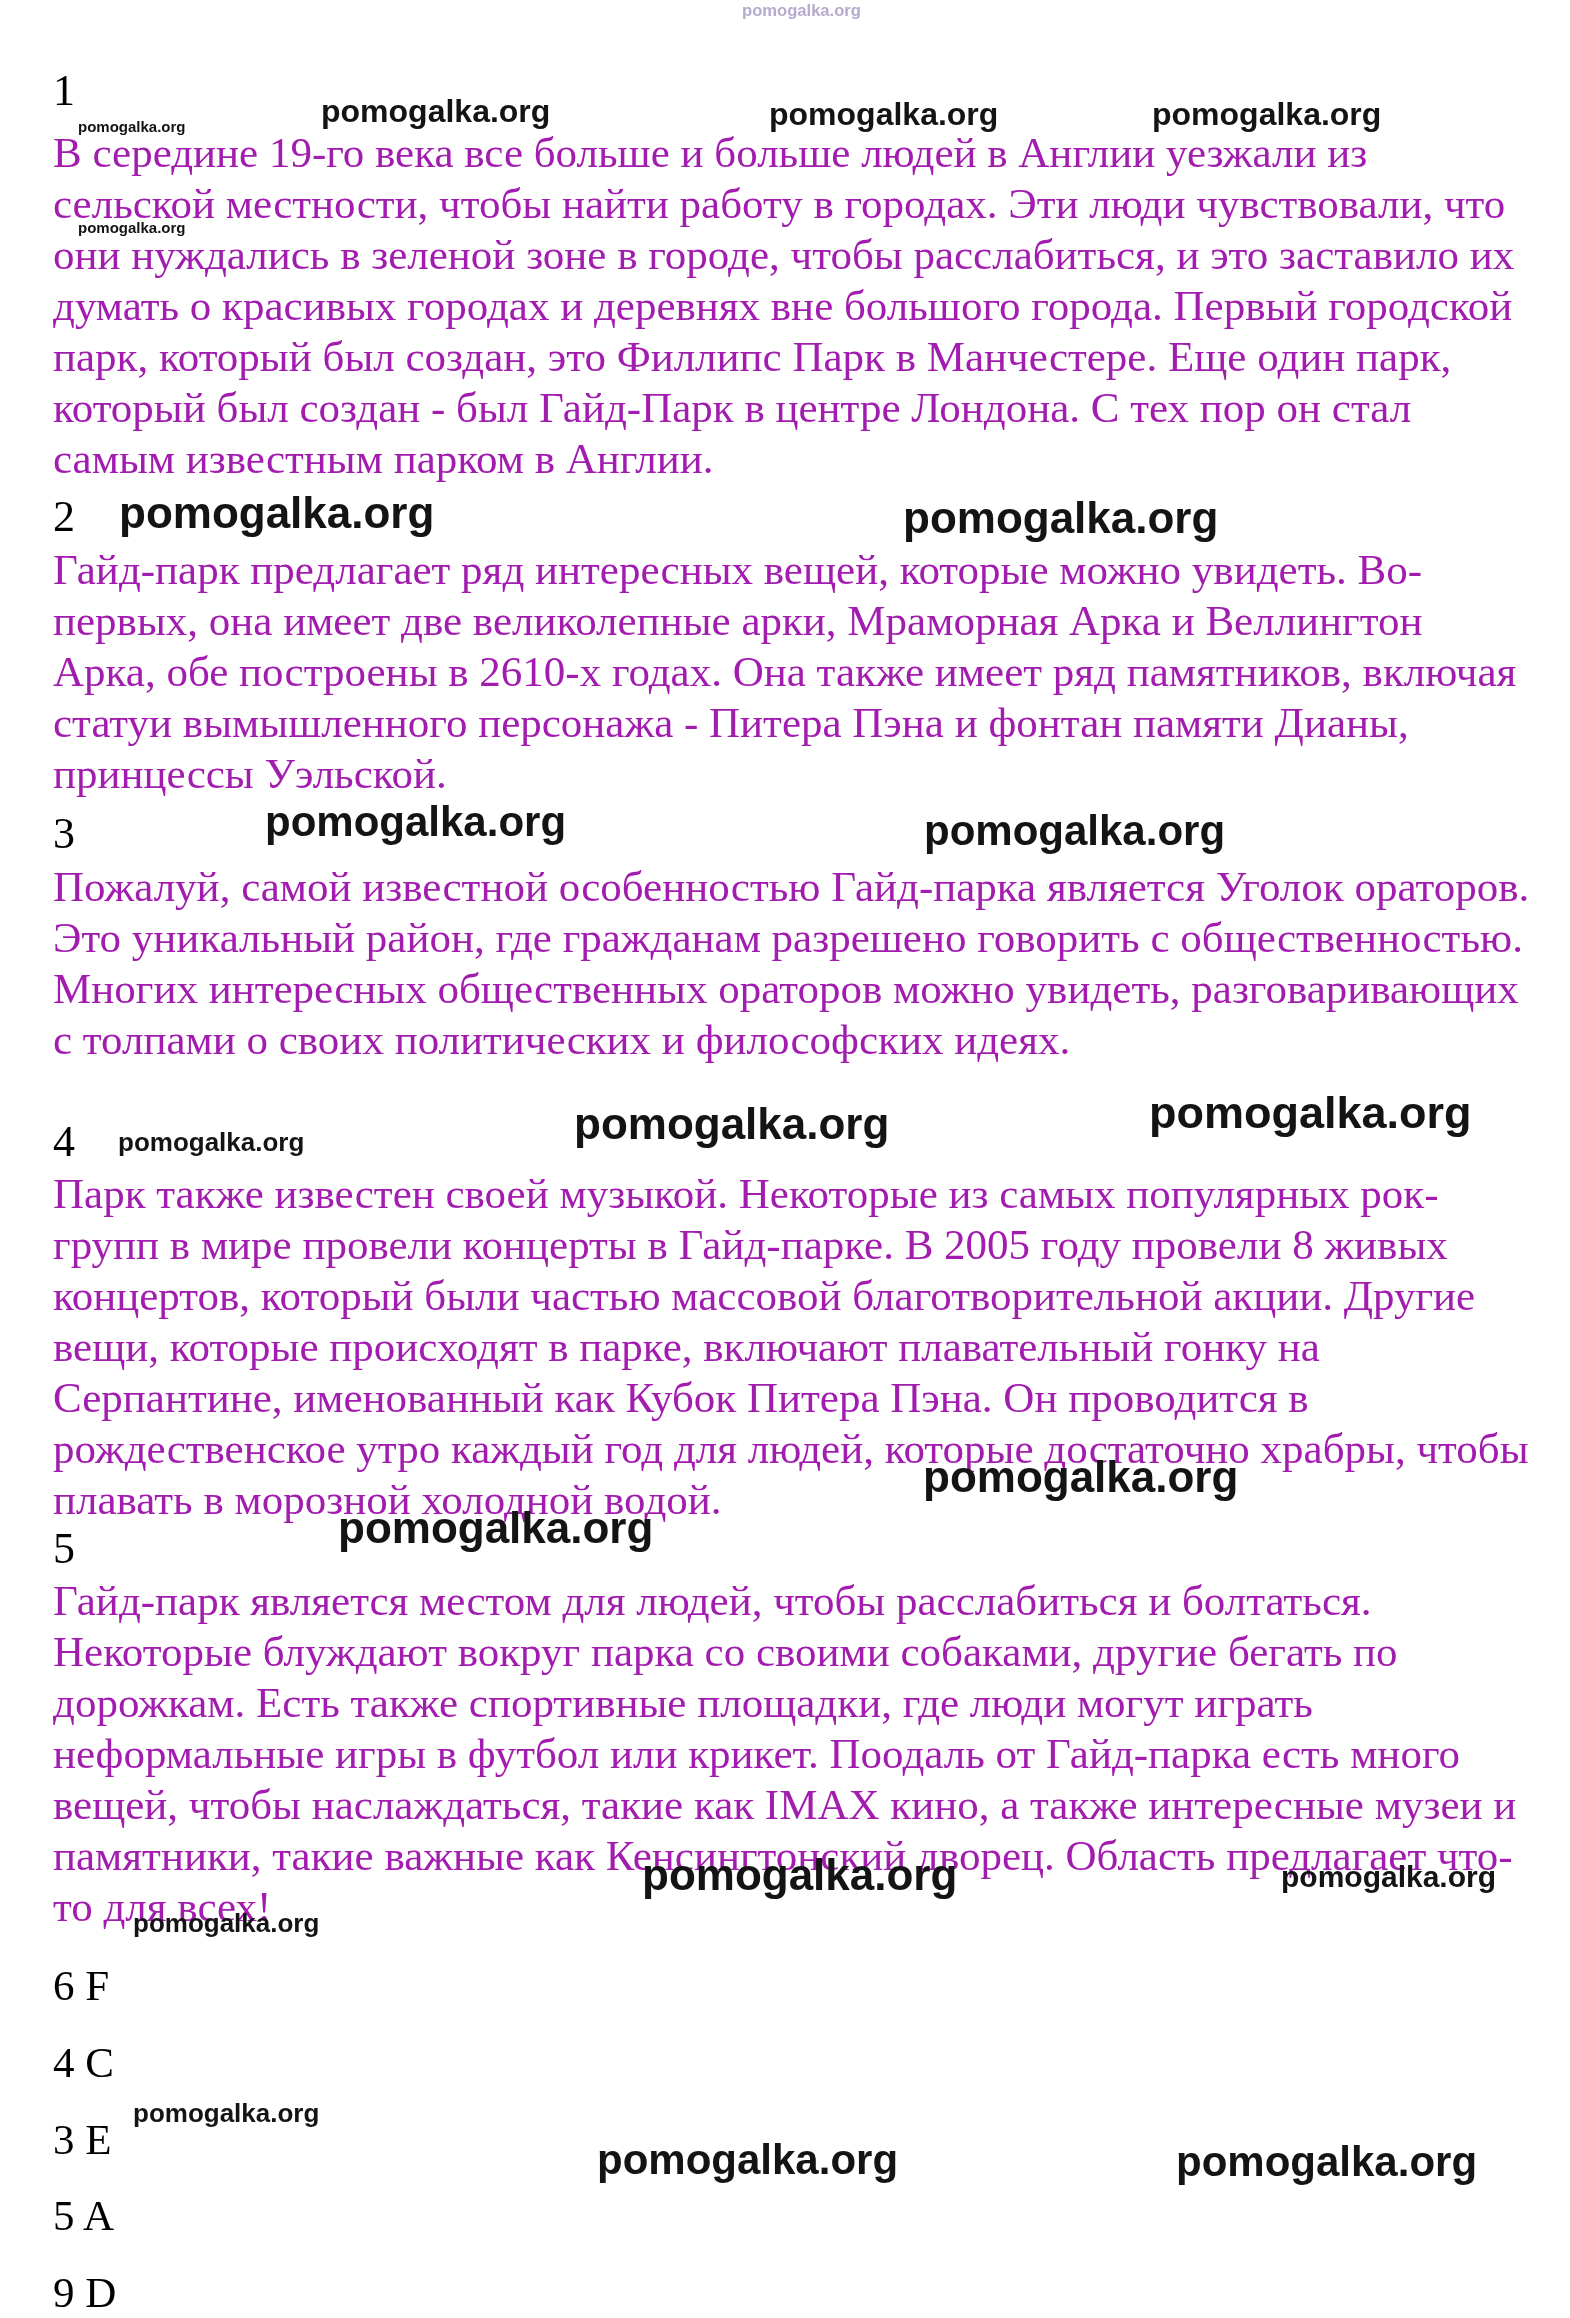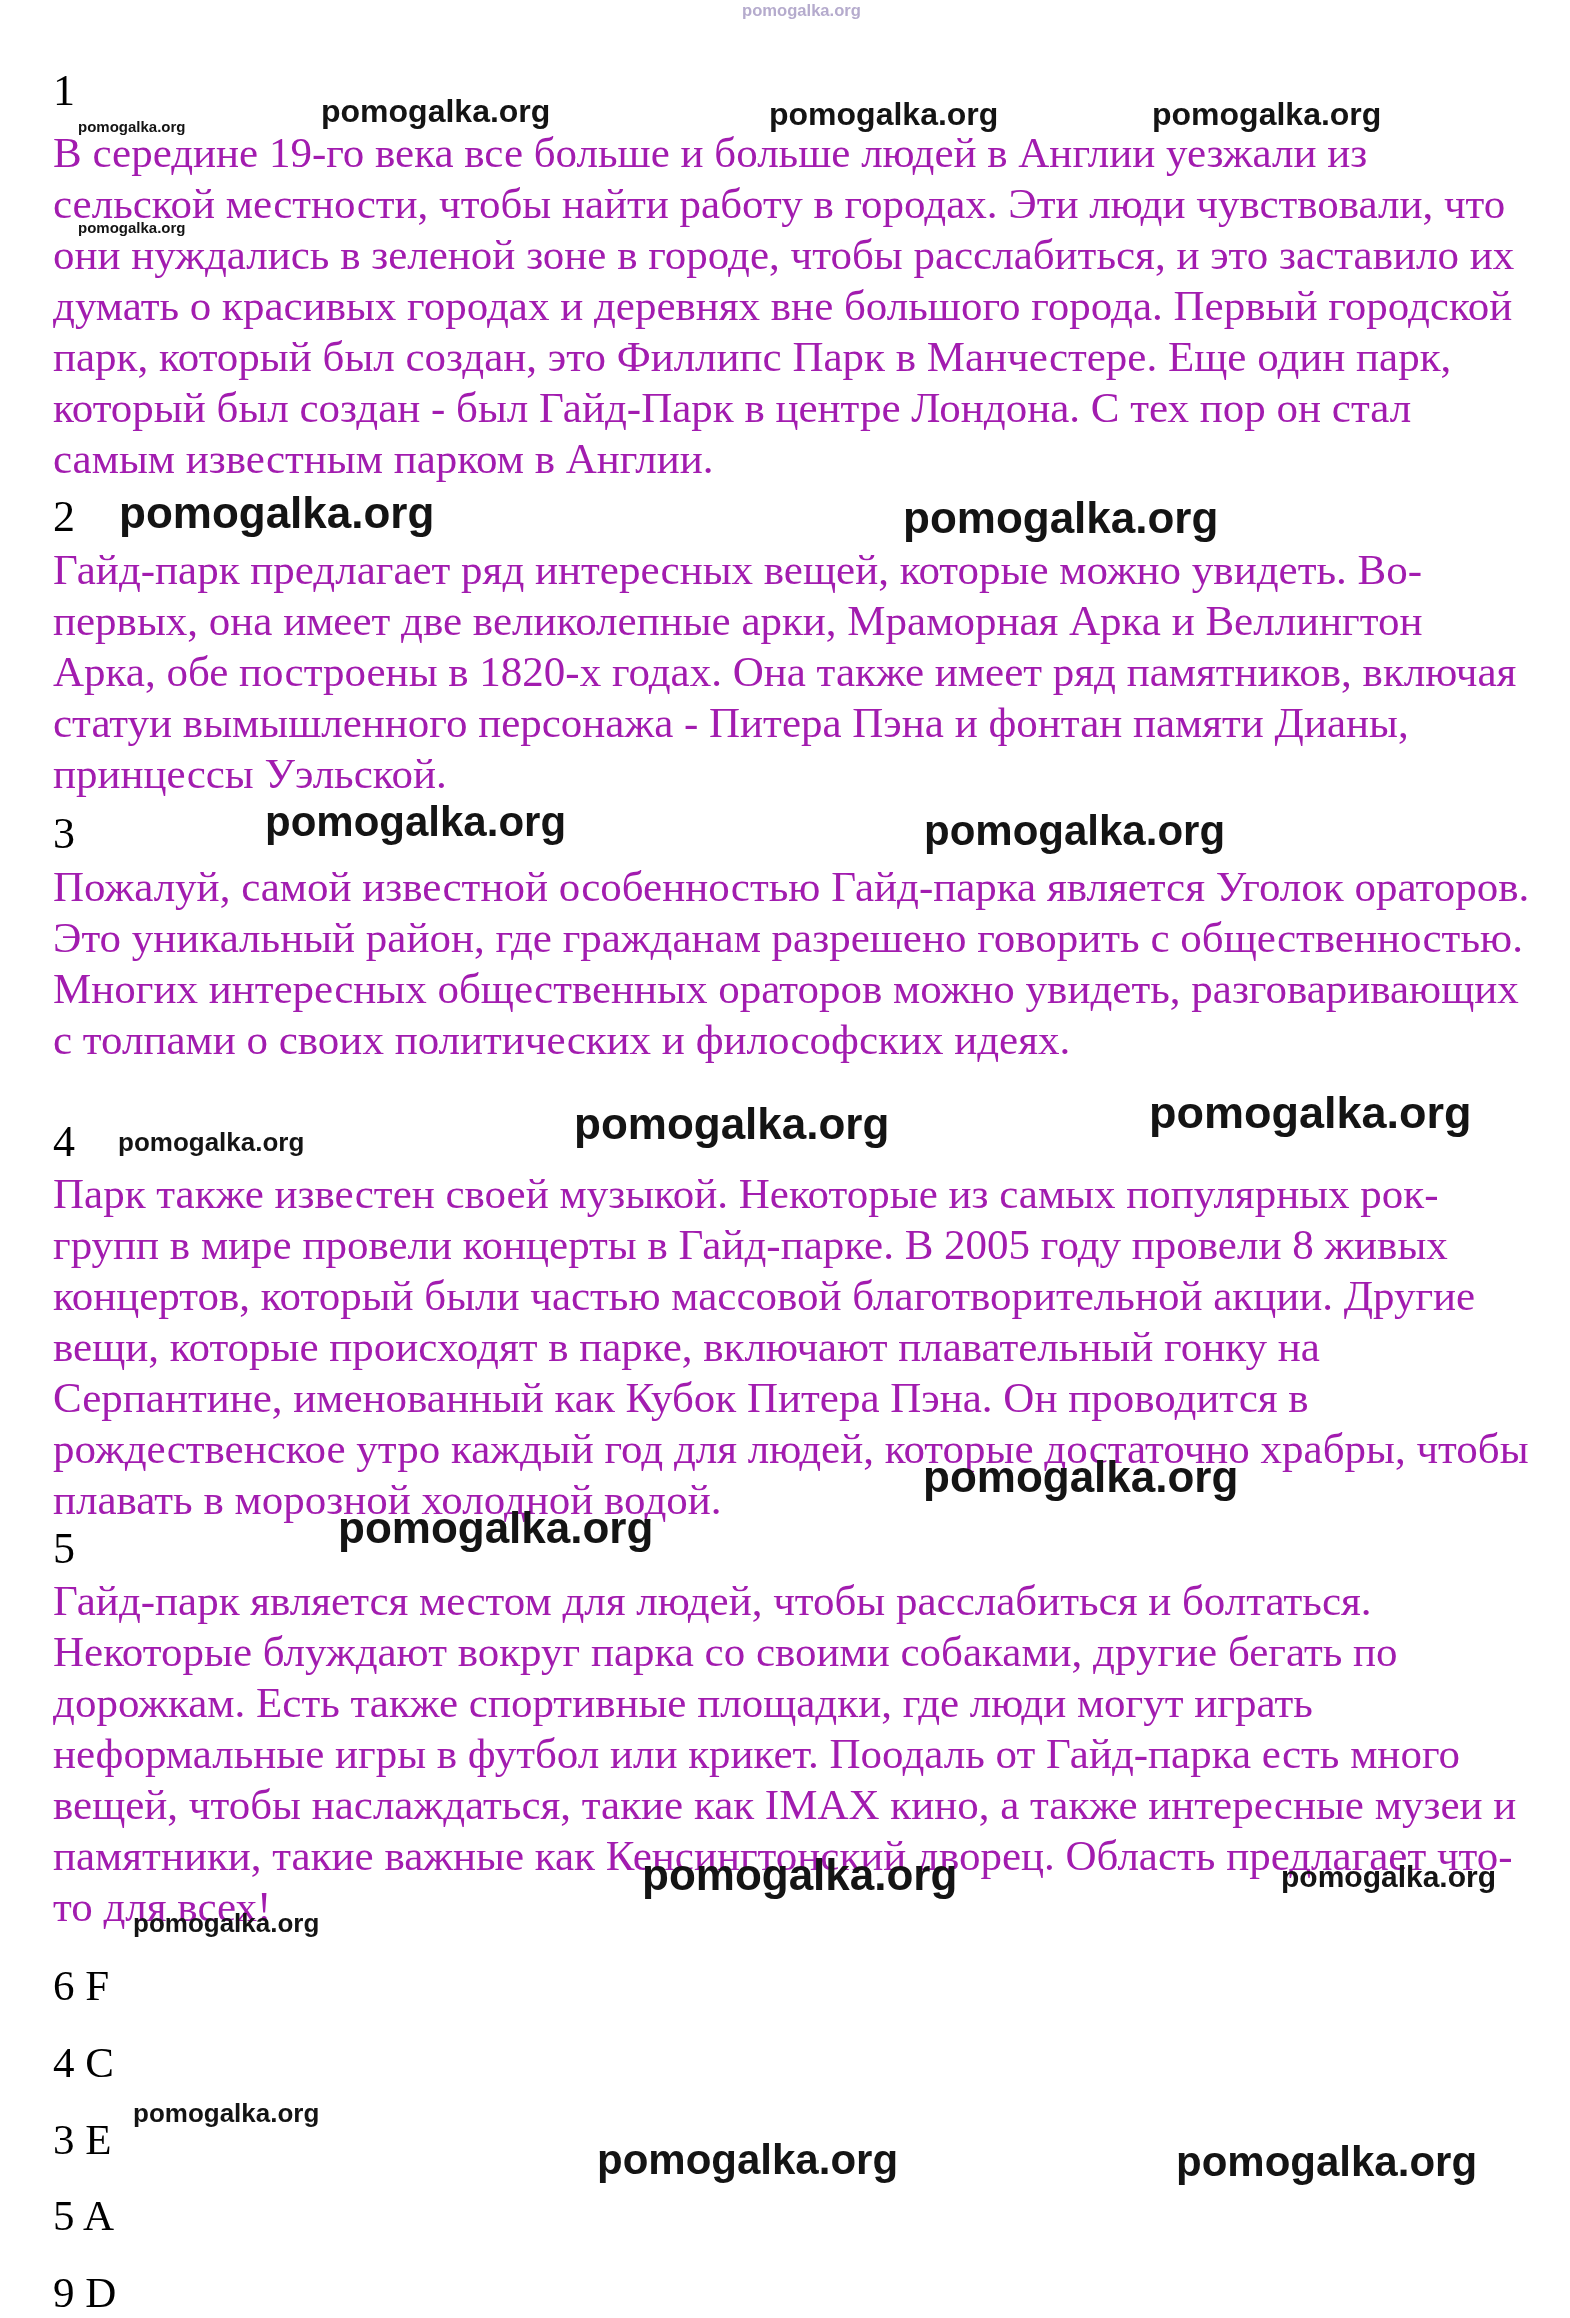--- a/index.html
+++ b/index.html
@@ -54,21 +54,21 @@
 
 <div class="page">
 
   <div class="pnum" style="top:65px">1</div>
   <div class="pnum" style="top:491px">2</div>
   <div class="pnum" style="top:808px">3</div>
   <div class="pnum" style="top:1116px">4</div>
   <div class="pnum" style="top:1523px">5</div>
 
   <div class="ptext" style="top:127px">В середине 19-го века все больше и больше людей в Англии уезжали из сельской местности, чтобы найти работу в городах. Эти люди чувствовали, что они нуждались в зеленой зоне в городе, чтобы расслабиться, и это заставило их думать о красивых городах и деревнях вне большого города. Первый городской парк, который был создан, это Филлипс Парк в Манчестере. Еще один парк, который был создан - был Гайд-Парк в центре Лондона. С тех пор он стал самым известным парком в Англии.</div>
-  <div class="ptext" style="top:544px">Гайд-парк предлагает ряд интересных вещей, которые можно увидеть. Во-первых, она имеет две великолепные арки, Мраморная Арка и Веллингтон Арка, обе построены в 1820-х годах. Она также имеет ряд памятников, включая статуи вымышленного персонажа - Питера Пэна и фонтан памяти Дианы, принцессы Уэльской.</div>
+  <div class="ptext" style="top:544px">Гайд-парк предлагает ряд интересных вещей, которые можно увидеть. Во-первых, она имеет две великолепные арки, Мраморная Арка и Веллингтон Арка, обе построены в 2610-х годах. Она также имеет ряд памятников, включая статуи вымышленного персонажа - Питера Пэна и фонтан памяти Дианы, принцессы Уэльской.</div>
   <div class="ptext" style="top:861px">Пожалуй, самой известной особенностью Гайд-парка является Уголок ораторов. Это уникальный район, где гражданам разрешено говорить с общественностью. Многих интересных общественных ораторов можно увидеть, разговаривающих с толпами о своих политических и философских идеях.</div>
   <div class="ptext" style="top:1168px">Парк также известен своей музыкой. Некоторые из самых популярных рок-групп в мире провели концерты в Гайд-парке. В 2005 году провели 8 живых концертов, который были частью массовой благотворительной акции. Другие вещи, которые происходят в парке, включают плавательный гонку на Серпантине, именованный как Кубок Питера Пэна. Он проводится в рождественское утро каждый год для людей, которые достаточно храбры, чтобы плавать в морозной холодной водой.</div>
   <div class="ptext" style="top:1575px">Гайд-парк является местом для людей, чтобы расслабиться и болтаться. Некоторые блуждают вокруг парка со своими собаками, другие бегать по дорожкам. Есть также спортивные площадки, где люди могут играть неформальные игры в футбол или крикет. Поодаль от Гайд-парка есть много вещей, чтобы наслаждаться, такие как IMAX кино, а также интересные музеи и памятники, такие важные как Кенсингтонский дворец. Область предлагает что-то для всех!</div>
 
   <div class="answer" style="top:1960px">6 F</div>
   <div class="answer" style="top:2037px">4 C</div>
   <div class="answer" style="top:2114px">3 E</div>
   <div class="answer" style="top:2190px">5 A</div>
   <div class="answer" style="top:2267px">9 D</div>
 

